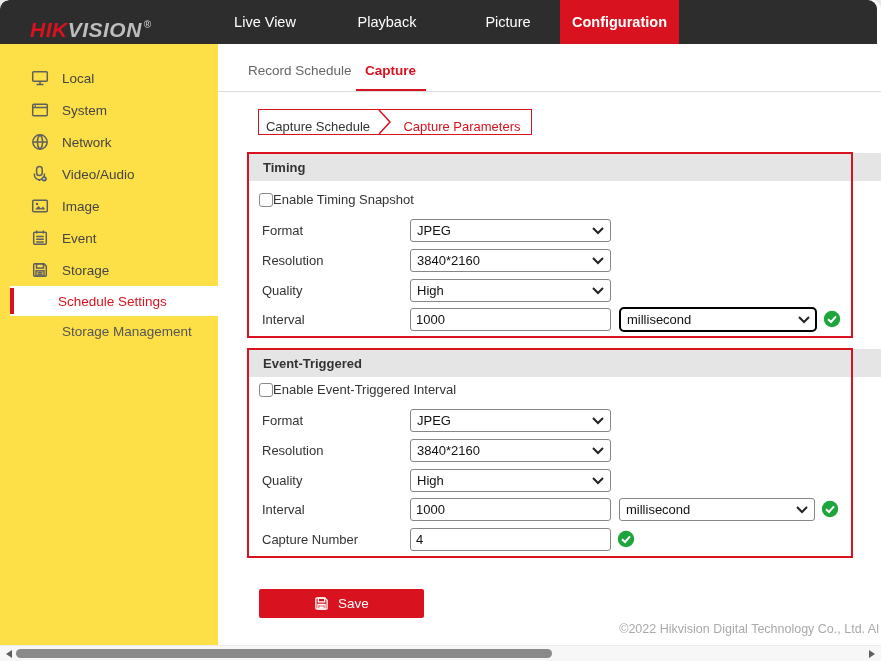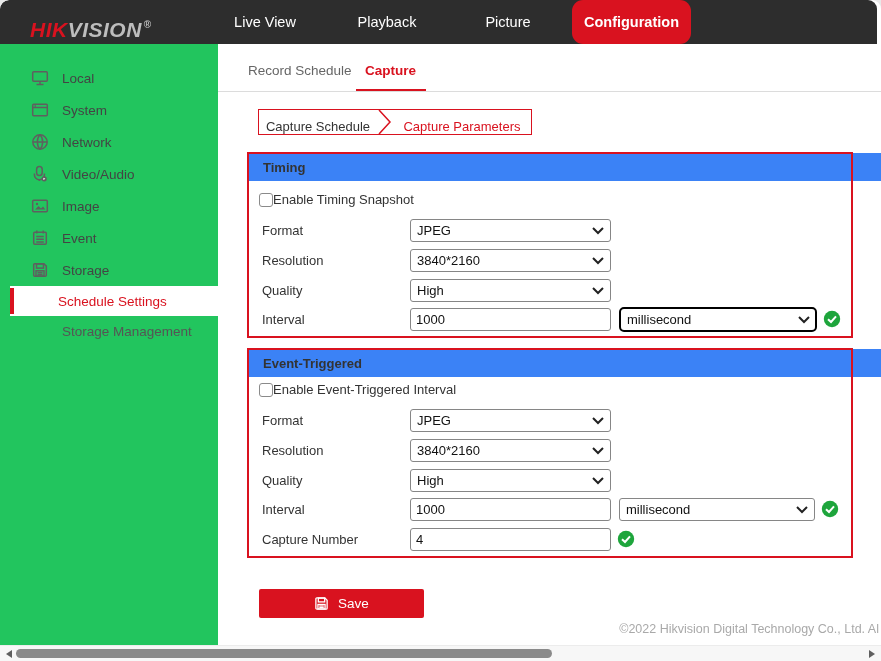--- a/index.html
+++ b/index.html
@@ -22,21 +22,21 @@
           font-style:italic; font-weight:bold; font-size:21px; letter-spacing:.5px; }
   #logo .hik { color:#d9121f; }
   #logo .vision { color:#bdbdbd; }
   #logo .reg { color:#bdbdbd; font-size:10px; font-style:normal; vertical-align:top; margin-left:2px; transform:translateY(-6px); display:inline-block;}
   .nav-item {
     position:absolute; top:0; height:44px; display:flex; align-items:center; justify-content:center;
     color:#fff; font-size:14.5px; cursor:pointer;
   }
   .nav-item.active { background:#d9121f; font-weight:bold; }
   
-  #sidebar { position:absolute; left:0; top:44px; width:218px; height:601px; background:#22c55e; }
+  #sidebar { position:absolute; left:0; top:44px; width:218px; height:601px; background:#fde047; }
   .side-item { position:absolute; left:0; width:218px; height:32px; display:flex; align-items:center; cursor:pointer; }
   .side-item .sicon { position:absolute; left:31px; width:18px; height:18px; display:flex; align-items:center; }
   .side-item .slabel { position:absolute; left:62px; font-size:13.5px; color:#444; }
   .side-sub { position:absolute; left:0; width:218px; height:30px; display:flex; align-items:center; cursor:pointer; }
   .side-sub .slabel { position:absolute; left:62px; font-size:13.5px; color:#555; }
   .side-sub.active { background:#fff; left:10px; width:208px; }
   .side-sub.active .redbar { position:absolute; left:0; top:2px; width:4px; height:26px; background:#d9121f; }
   .side-sub.active .slabel { left:48px; color:#d9121f; font-weight:normal; }
   
   #main { position:absolute; left:218px; top:44px; width:663px; height:601px; background:#fff; }
@@ -44,21 +44,21 @@
   .tab.active { color:#d9121f; font-weight:bold; }
   #tab-underline { position:absolute; left:138px; top:45px; width:70px; height:3px; background:#d9121f; }
   #tab-divider { position:absolute; left:0; top:47px; width:663px; height:1px; background:#dcdcdc; }
   
   #subtabs { position:absolute; left:40px; top:65px; width:274px; height:26px;
              border:1px solid #d9121f; display:flex; align-items:flex-end; background:#fff; }
   #subtabs .st1 { width:118px; text-align:center; font-size:13px; color:#333; cursor:pointer; }
   #subtabs .chev { width:16px; height:24px; }
   #subtabs .st2 { flex:1; text-align:center; font-size:13px; color:#d9121f; cursor:pointer; }
   
-  .sec-header { position:absolute; left:30px; width:633px; height:28px; background:#3b82f6;
+  .sec-header { position:absolute; left:30px; width:633px; height:28px; background:#e5e5e5;
                 display:flex; align-items:center; }
   .sec-header .sec-title { margin-left:15px; font-size:13px; font-weight:bold; color:#333; }
   .red-box { position:absolute; border:2px solid #d9121f; pointer-events:none; }
   .cb-row { position:absolute; left:41px; height:17px; display:flex; align-items:center; }
   .cb-row input[type=checkbox] {
     appearance:none; -webkit-appearance:none; width:14px; height:14px;
     border:1px solid #8a8a8a; border-radius:3px; background:#fff; cursor:pointer;
   }
   .cb-row .cb-label { margin-left:0; font-size:13px; color:#333; }
   .frow { position:absolute; left:44px; height:24px; display:flex; align-items:center; }
@@ -108,21 +108,21 @@
     </div>
     <div class="nav-item" style="left:210px;width:110px;">
         <span>Live View</span>
       </div>
     <div class="nav-item" style="left:332px;width:110px;">
         <span>Playback</span>
       </div>
     <div class="nav-item" style="left:453px;width:110px;">
         <span>Picture</span>
       </div>
-    <div class="nav-item active" style="left:572px;width:119px;border-radius:11px;">
+    <div class="nav-item active" style="left:560px;width:119px;">
         <span>Configuration</span>
       </div>
   </div>
 
   <div id="sidebar">
     <div class="side-item" style="top:18px;">
       <span class="sicon">
         <svg width="18" height="18" viewBox="0 0 18 18" fill="none" stroke="#5f5f5f" stroke-width="1.5">
             <rect x="1.7" y="2.7" width="14.6" height="9.6" rx="1"></rect>
             <line x1="9" y1="12.3" x2="9" y2="15.2"></line>

